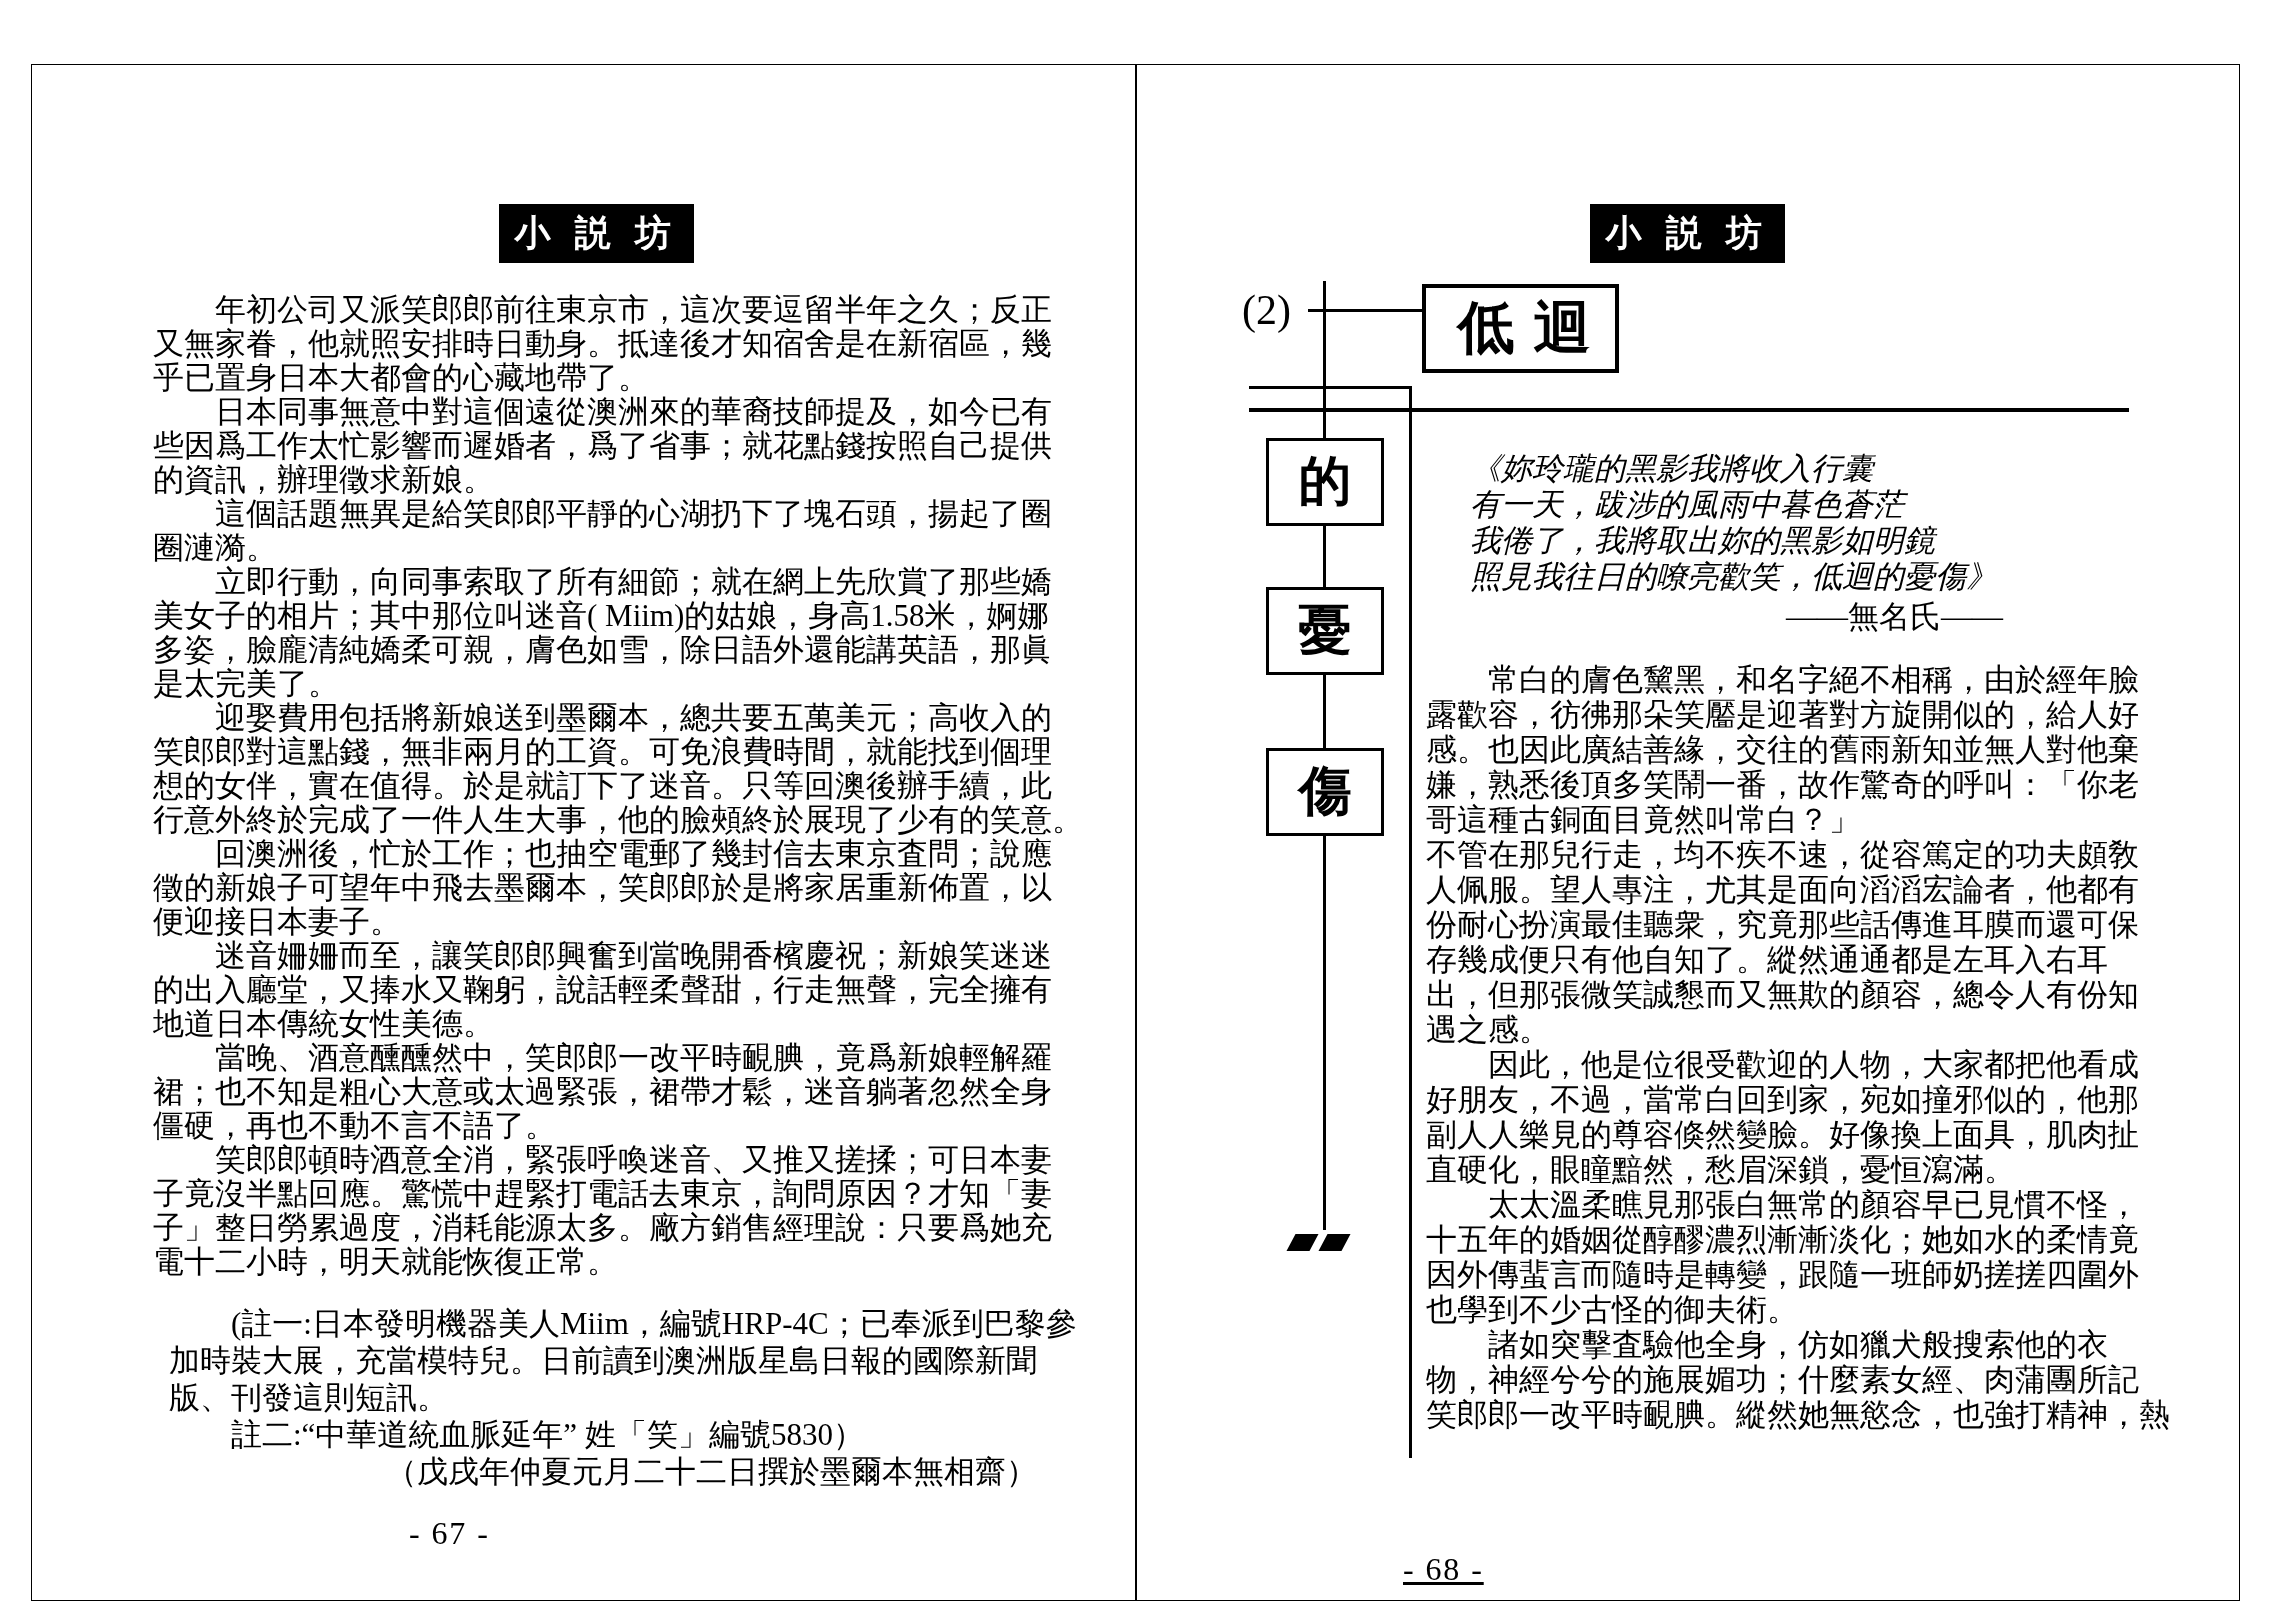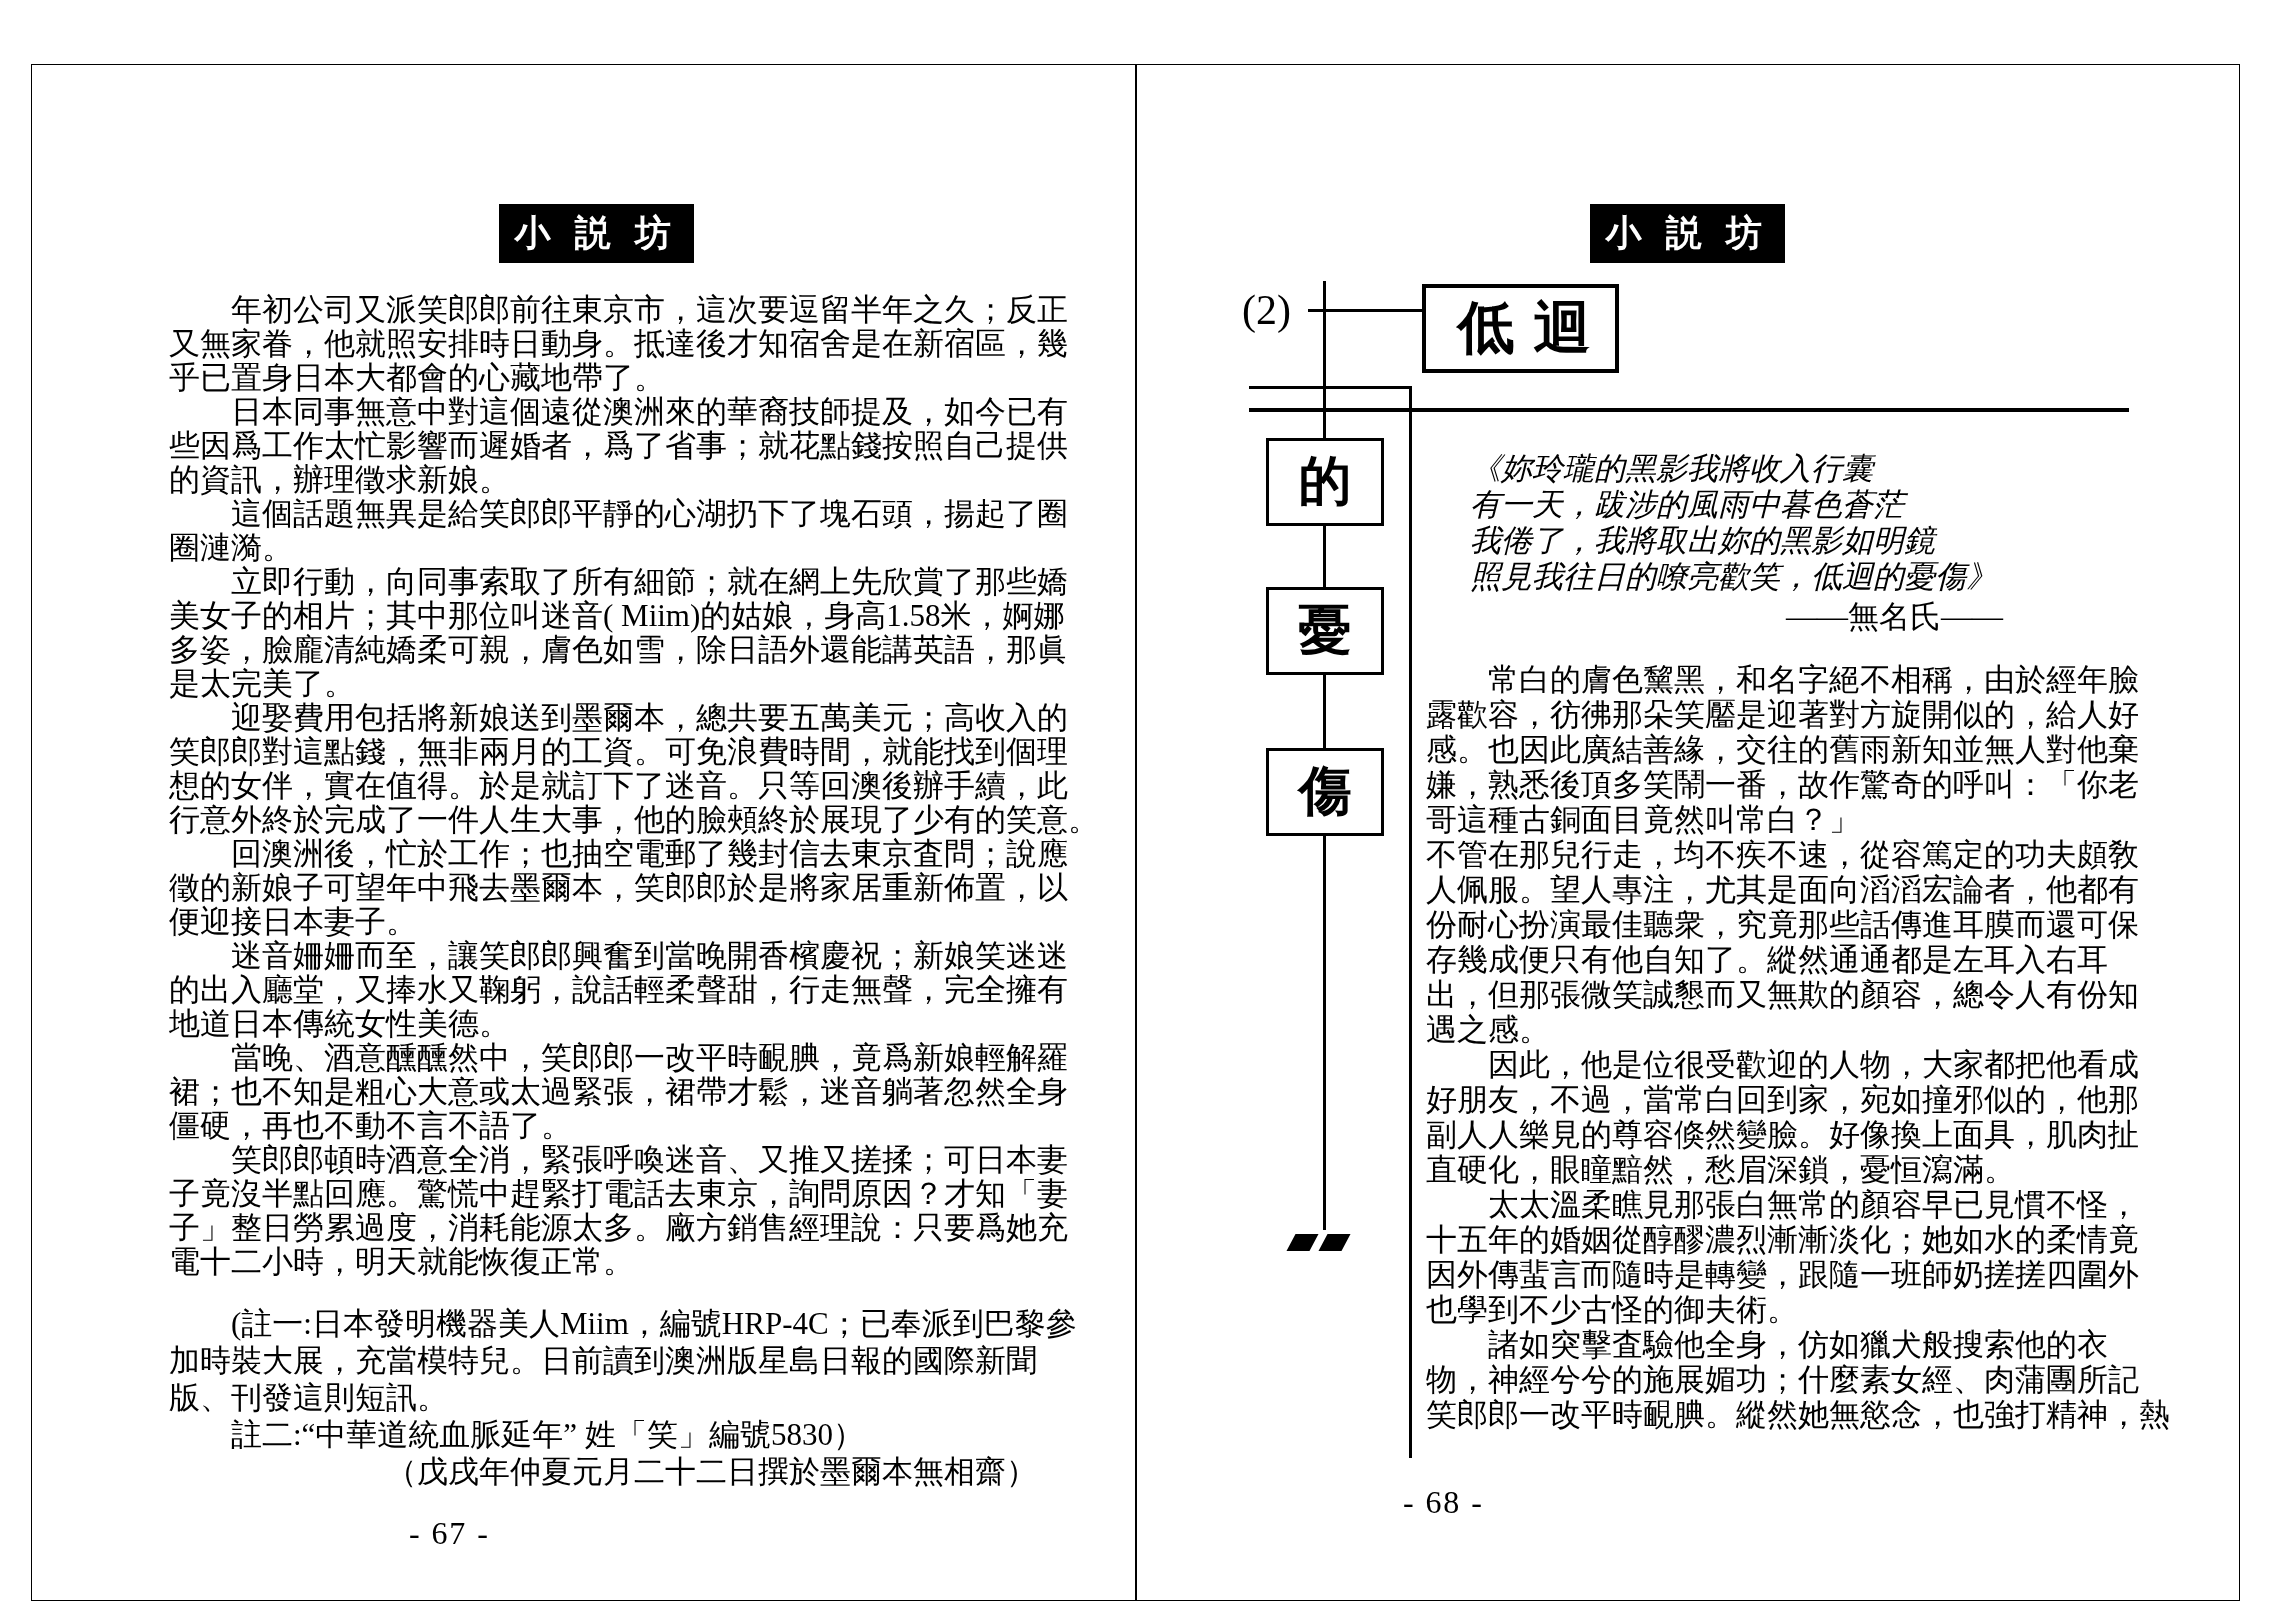--- a/index.html
+++ b/index.html
@@ -50,21 +50,21 @@
 </head>
 <body>
 
 <div class="abs frame"></div>
 <div class="abs divider"></div>
 
 <div class="abs" style="left:31px; top:40px; width:1103px; height:1537px;">
 
   <div class="abs badge" style="left:468px; top:116px; width:195px;"><span>小 説 坊</span></div>
 
-  <div class="abs textcol body-lines" style="left:138px; top:205px; width:932px;">
+  <div class="abs textcol body-lines" style="left:122px; top:205px; width:932px;">
       <div>　　年初公司又派笑郎郎前往東京市，這次要逗留半年之久；反正</div>
       <div>又無家眷，他就照安排時日動身。抵達後才知宿舍是在新宿區，幾</div>
       <div>乎已置身日本大都會的心藏地帶了。</div>
       <div>　　日本同事無意中對這個遠從澳洲來的華裔技師提及，如今已有</div>
       <div>些因爲工作太忙影響而遲婚者，爲了省事；就花點錢按照自己提供</div>
       <div>的資訊，辦理徵求新娘。</div>
       <div>　　這個話題無異是給笑郎郎平靜的心湖扔下了塊石頭，揚起了圈</div>
       <div>圈漣漪。</div>
       <div>　　立即行動，向同事索取了所有細節；就在網上先欣賞了那些嬌</div>
       <div>美女子的相片；其中那位叫迷音( Miim)的姑娘，身高1.58米，婀娜</div>
@@ -161,15 +161,15 @@
       <div>直硬化，眼瞳黯然，愁眉深鎖，憂恒瀉滿。</div>
       <div>　　太太溫柔瞧見那張白無常的顏容早已見慣不怪，</div>
       <div>十五年的婚姻從醇醪濃烈漸漸淡化；她如水的柔情竟</div>
       <div>因外傳蜚言而隨時是轉變，跟隨一班師奶搓搓四圍外</div>
       <div>也學到不少古怪的御夫術。</div>
       <div>　　諸如突擊査驗他全身，仿如獵犬般搜索他的衣</div>
       <div>物，神經兮兮的施展媚功；什麼素女經、肉蒲團所記</div>
       <div>笑郎郎一改平時靦腆。縱然她無慾念，也強打精神，熱</div>
     </div>
 
-  <div class="abs pagenum" style="left:266px; top:1396px; width:438px;">- 68 -</div>
+  <div class="abs pagenum" style="left:266px; top:1463px; width:438px;text-decoration:underline;">- 68 -</div>
 </div>
 
 
 </body></html>

